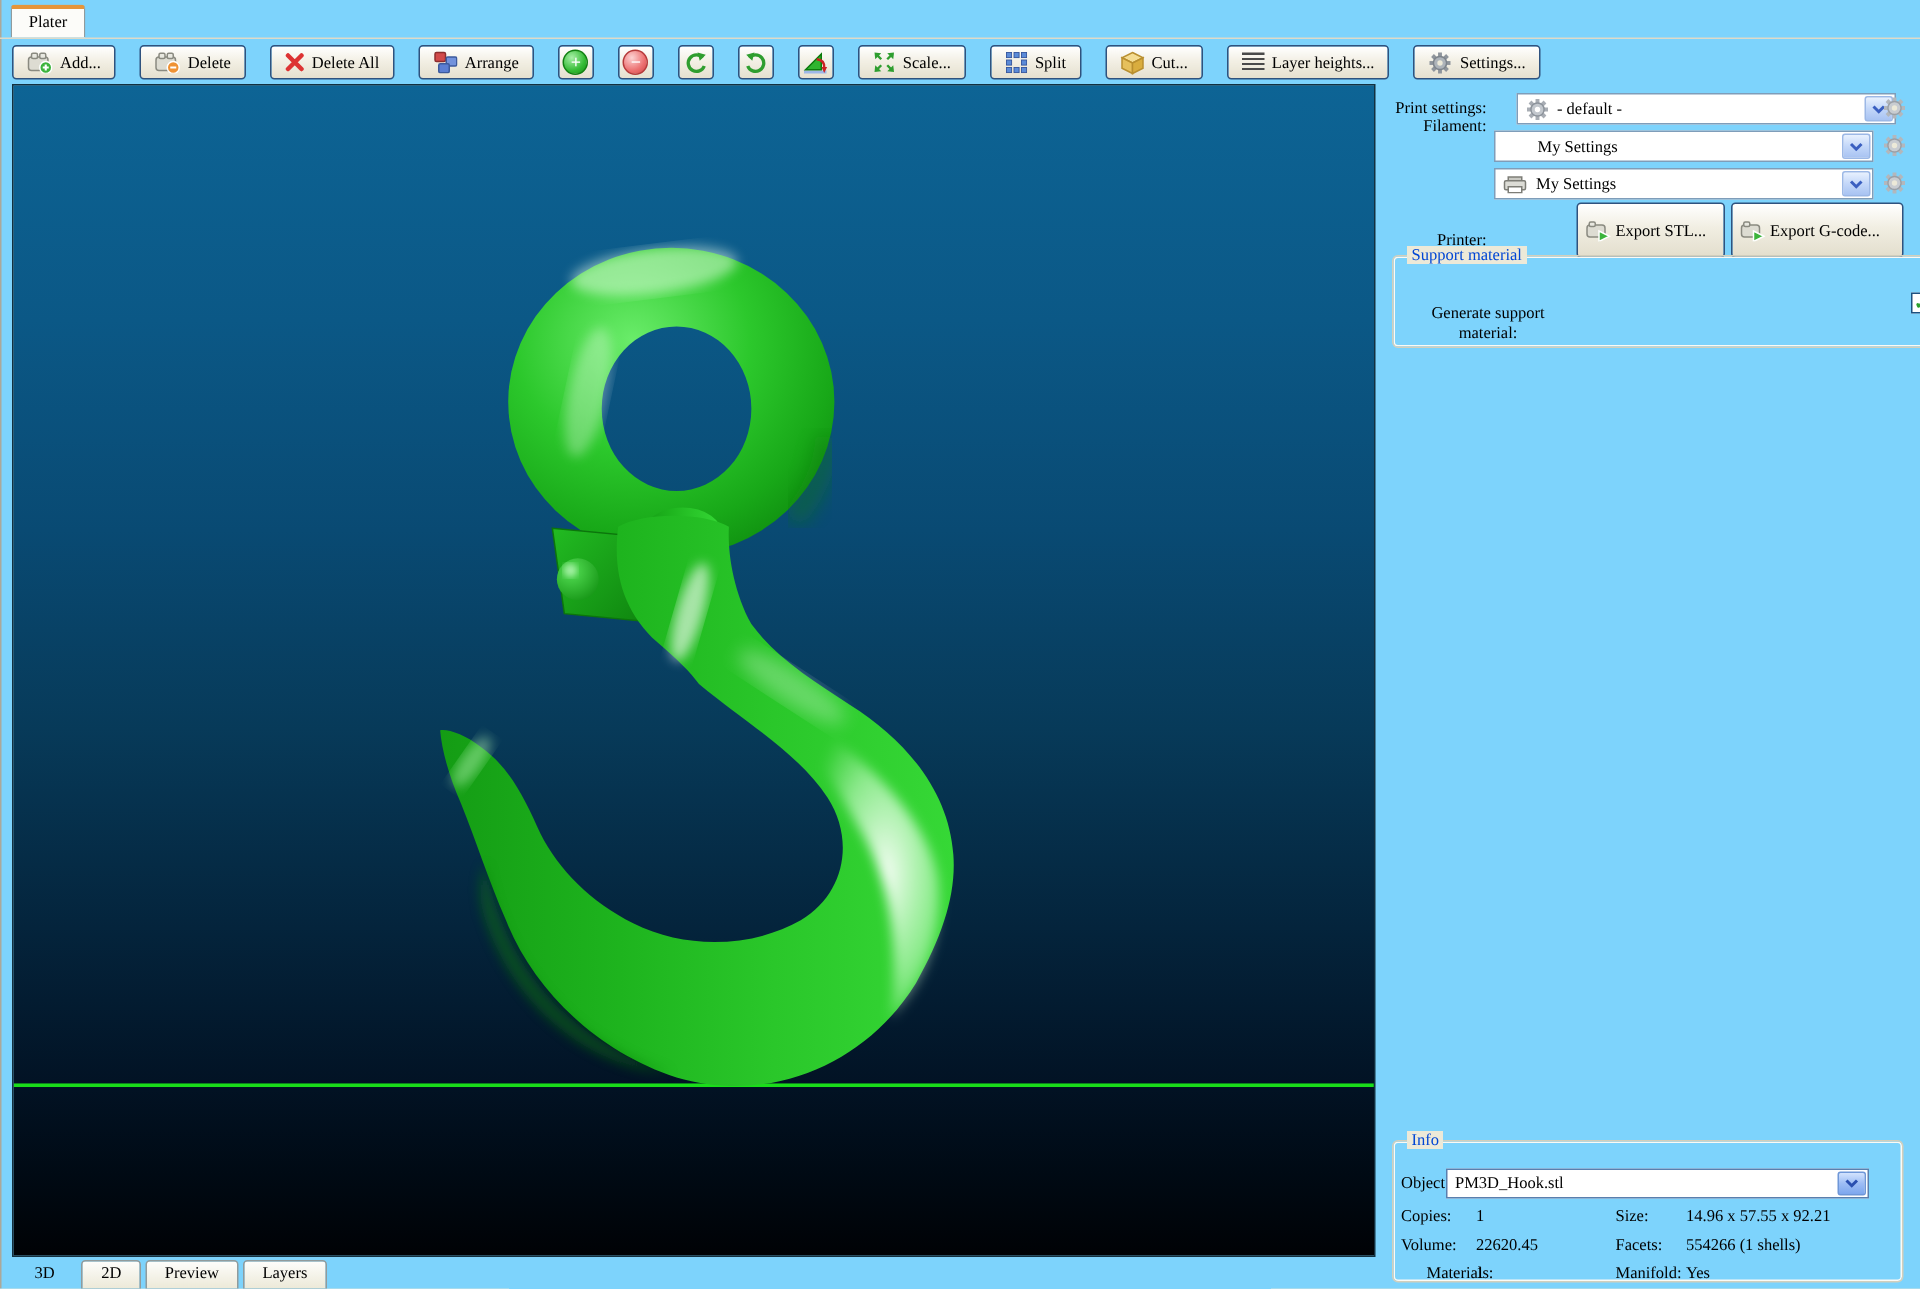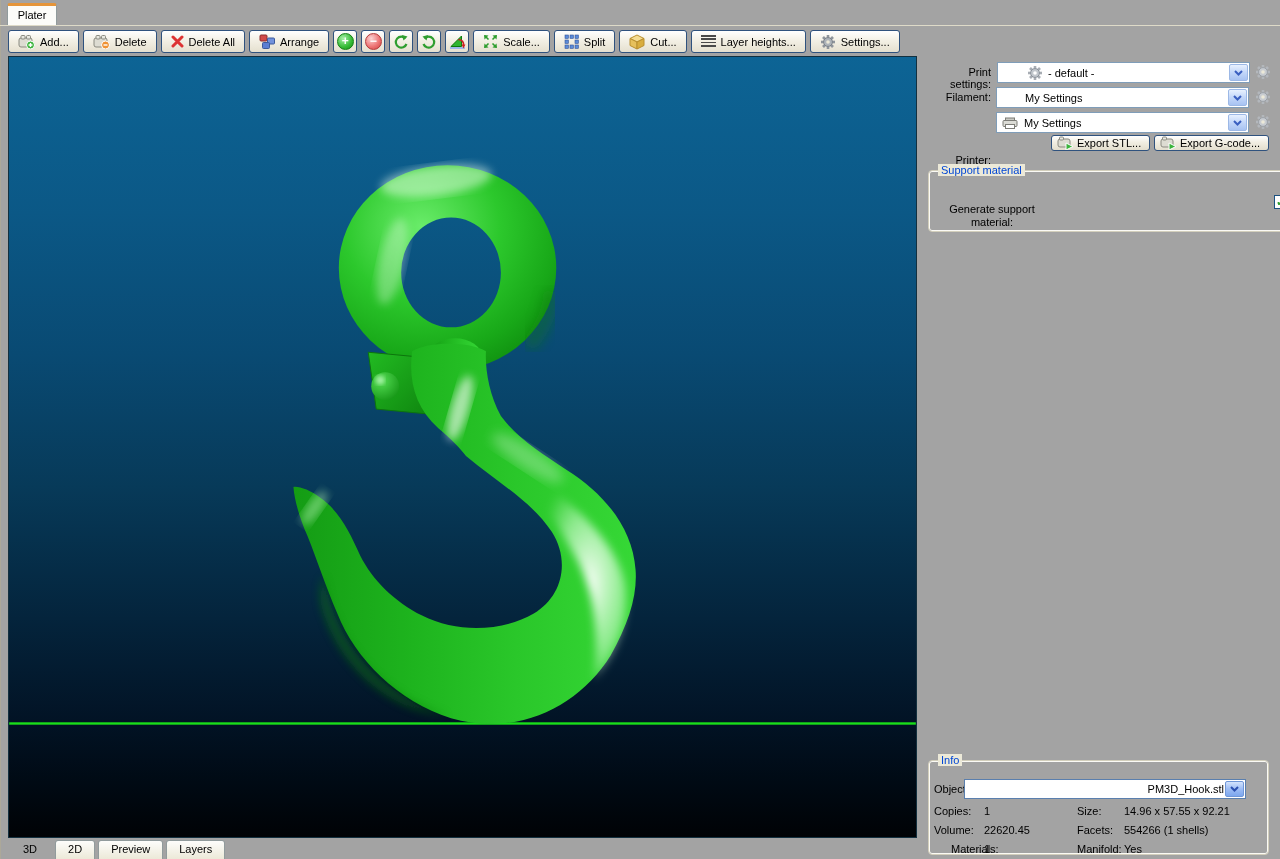--- a/index.html
+++ b/index.html
@@ -1,29 +1,29 @@
 <!DOCTYPE html>
 <html><head>
 <meta charset="utf-8">
 <style>
   html,body{margin:0;padding:0;}
   body{width:1280px;height:859px;overflow:hidden;background:#ece9d8;
        font-family:"Liberation Sans",sans-serif;font-size:11px;color:#000;}
-  .app{position:relative;width:1280px;height:859px;background:#a3a3a3;}
+  .app{position:relative;width:1280px;height:859px;background:#7dd3fc;font-family:Liberation Serif, serif;}
   .win-edge{position:absolute;left:0;top:0;bottom:0;width:1px;background:#aca899;}
 
   
   .top-tab{position:absolute;left:7px;top:3px;width:48px;height:19px;
      background:#fcfcf9;border:1px solid #919b9c;border-bottom:none;
      border-top:3px solid #e5953a;border-radius:3px 3px 0 0;
      text-align:center;line-height:18px;}
   .tab-base{position:absolute;left:0;top:25px;right:0;height:1px;background:#dedac8;}
 
   
-  .toolbar{position:absolute;left:8px;top:27px;height:29px;display:flex;gap:4px;align-items:center;}
+  .toolbar{position:absolute;left:8px;top:27px;height:29px;display:flex;gap:16px;align-items:center;}
   .tbtn{height:23px;box-sizing:border-box;border:1px solid #2f527e;border-radius:3px;
      background:linear-gradient(#ffffff,#f3f0e5 45%,#e5e0cf);
      display:flex;align-items:center;justify-content:center;gap:5px;padding:0 9px;cursor:default;}
   .tbtn.sq{width:24px;padding:0;}
   .circ{width:15px;height:15px;border-radius:50%;display:flex;align-items:center;justify-content:center;
      color:#fff;font-weight:bold;font-size:12px;line-height:13px;}
   .circ.green{background:radial-gradient(circle at 35% 30%,#a8f0a8,#35bb35 60%,#178f17);border:1px solid #128012;}
   .circ.red{background:radial-gradient(circle at 35% 30%,#fcd3d3,#ec7070 60%,#cc4444);border:1px solid #b53a3a;}
   .lines-icon{width:15px;height:13px;background:repeating-linear-gradient(#4a4a4a 0 1.5px,transparent 1.5px 3.4px);}
 
@@ -36,21 +36,21 @@
   
   .rpanel{position:absolute;left:925px;top:56px;width:355px;height:803px;}
   .plabel{position:absolute;left:0;width:66px;text-align:right;}
   .combo{position:absolute;height:21px;box-sizing:border-box;background:#fff;border:1px solid #7f9db9;
      display:flex;align-items:center;}
   .combo .ctext{flex:1;padding-left:5px;white-space:nowrap;overflow:hidden;}
   .carrow{width:17px;align-self:stretch;margin:1px;border:1px solid #9cb8e6;border-radius:2px;
      background:linear-gradient(#e8f1fe,#c3d7f9 50%,#a8c3f2);display:flex;align-items:center;justify-content:center;}
   .carrow.lit{background:linear-gradient(#d3e3fd,#9dbdf5 50%,#7da7ee);border-color:#6f97d8;}
   .gear16{width:16px;height:16px;}
-  .xbtn{position:absolute;height:16px;box-sizing:border-box;border:1px solid #2f527e;border-radius:3px;
+  .xbtn{position:absolute;height:37px;box-sizing:border-box;border:1px solid #2f527e;border-radius:3px;
      background:linear-gradient(#ffffff,#f1eee2 45%,#e3decd);display:flex;align-items:center;gap:3px;padding:0 7px 0 5px;}
   .gbox{position:absolute;box-sizing:border-box;border:1px solid #d3cfbc;border-radius:4px;
      box-shadow:inset 0 0 0 1px #fbfaf5;}
   .gtitle{position:absolute;top:-7px;left:9px;background:#ece9d8;padding:0 3px;color:#0046d5;}
   .checkbox{position:absolute;width:14px;height:14px;box-sizing:border-box;background:#fff;
      border:1px solid #1c5180;display:flex;align-items:center;justify-content:center;
      color:#2ca02c;font-weight:bold;font-size:12px;line-height:12px;}
 
   
   .ilabel,.ival{position:absolute;white-space:nowrap;}
@@ -284,21 +284,21 @@
       <path d="M 538,430 C 580,458 612,496 618,530 C 622,566 610,600 586,624 C 592,576 586,532 566,498 C 552,474 540,452 528,438 Z" fill="url(#gHi)" filter="url(#b4)"></path>
       <ellipse cx="452" cy="352" rx="9" ry="34" transform="rotate(16 452 352)" fill="#ffffff" opacity="0.6" filter="url(#b4)"></ellipse>
       <ellipse cx="520" cy="402" rx="42" ry="11" transform="rotate(33 520 402)" fill="#ffffff" opacity="0.28" filter="url(#b6)"></ellipse>
       <ellipse cx="306" cy="452" rx="7" ry="20" transform="rotate(35 306 452)" fill="#aef0ae" opacity="0.5" filter="url(#b4)"></ellipse>
     </svg>
   </div>
 
   <div class="rpanel">
 
     <div class="plabel" style="top:10px;">Print settings:</div>
-    <div class="combo" style="left:72px;top:6px;width:253px;padding-left:24px;">
+    <div class="combo" style="left:86px;top:6px;width:253px;">
       <svg class="gear16" viewBox="0 0 16 16" style="margin-left:5px;">
         <g stroke="#a8adb4" stroke-width="2.6">
             <line x1="8" y1="1" x2="8" y2="15"></line>
             <line x1="1" y1="8" x2="15" y2="8"></line>
             <line x1="3" y1="3" x2="13" y2="13"></line>
             <line x1="13" y1="3" x2="3" y2="13"></line>
           </g>
         <circle cx="8" cy="8" r="4.4" fill="#c2c7cd" stroke="#8d949c"></circle>
           <circle cx="8" cy="8" r="1.8" fill="#fff"></circle>
       </svg>
@@ -313,21 +313,21 @@
       <g stroke="#b3b7bc" stroke-width="2.6">
           <line x1="8" y1="1" x2="8" y2="15"></line>
           <line x1="1" y1="8" x2="15" y2="8"></line>
           <line x1="3" y1="3" x2="13" y2="13"></line>
           <line x1="13" y1="3" x2="3" y2="13"></line>
         </g>
       <circle cx="8" cy="8" r="4.4" fill="#c8ccd1" stroke="#9aa0a7"></circle>
         <circle cx="8" cy="8" r="1.8" fill="#ece9d8"></circle>
     </svg>
 
-    <div class="plabel" style="top:35px;">Filament:</div>
+    <div class="plabel" style="top:22px;">Filament:</div>
     <div class="combo" style="left:71px;top:31px;width:253px;">
       <span class="ctext" style="padding-left:28px;">My Settings</span>
       <span class="carrow">
         <svg width="9" height="6">
             <polyline points="1,1 4.5,4.5 8,1" fill="none" stroke="#3a5fc0" stroke-width="2"></polyline>
           </svg>
       </span>
     </div>
     <svg class="gear16" viewBox="0 0 16 16" style="position:absolute;left:330px;top:33px;">
       <g stroke="#b3b7bc" stroke-width="2.6">
@@ -387,21 +387,21 @@
       <div style="position:absolute;left:8px;top:32px;width:110px;line-height:13px;text-align:center;">Generate support material:</div>
       <div class="checkbox" style="right:13px;top:24px;">
         <span>✓</span>
       </div>
     </div>
 
     <div class="gbox" style="left:3px;top:704px;width:341px;height:95px;">
       <div class="gtitle">Info</div>
 
       <div style="position:absolute;left:5px;top:22px;">Object:</div>
-      <div class="combo" style="left:35px;top:18px;width:282px;height:20px;border-color:#5a7fae;text-align:right;">
+      <div class="combo" style="left:35px;top:18px;width:282px;height:20px;border-color:#5a7fae;">
         <span class="ctext">PM3D_Hook.stl</span>
         <span class="carrow lit">
           <svg width="9" height="6">
               <polyline points="1,1 4.5,4.5 8,1" fill="none" stroke="#2a4fb0" stroke-width="2"></polyline>
             </svg>
         </span>
       </div>
 
       <div class="ilabel" style="left:5px;top:44px;">Copies:</div>
       <div class="ival" style="left:55px;top:44px;">1</div>

